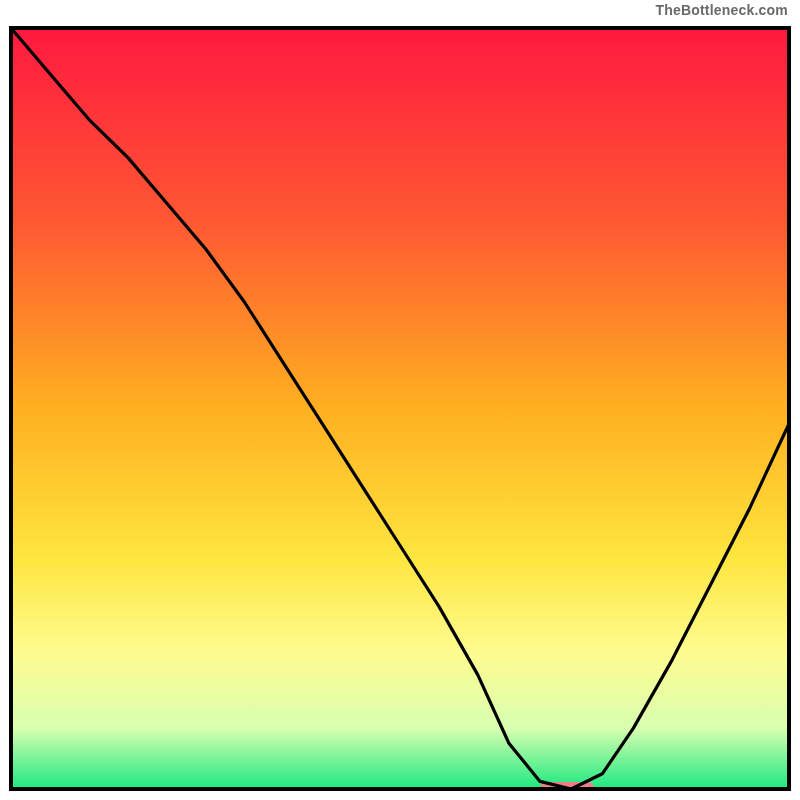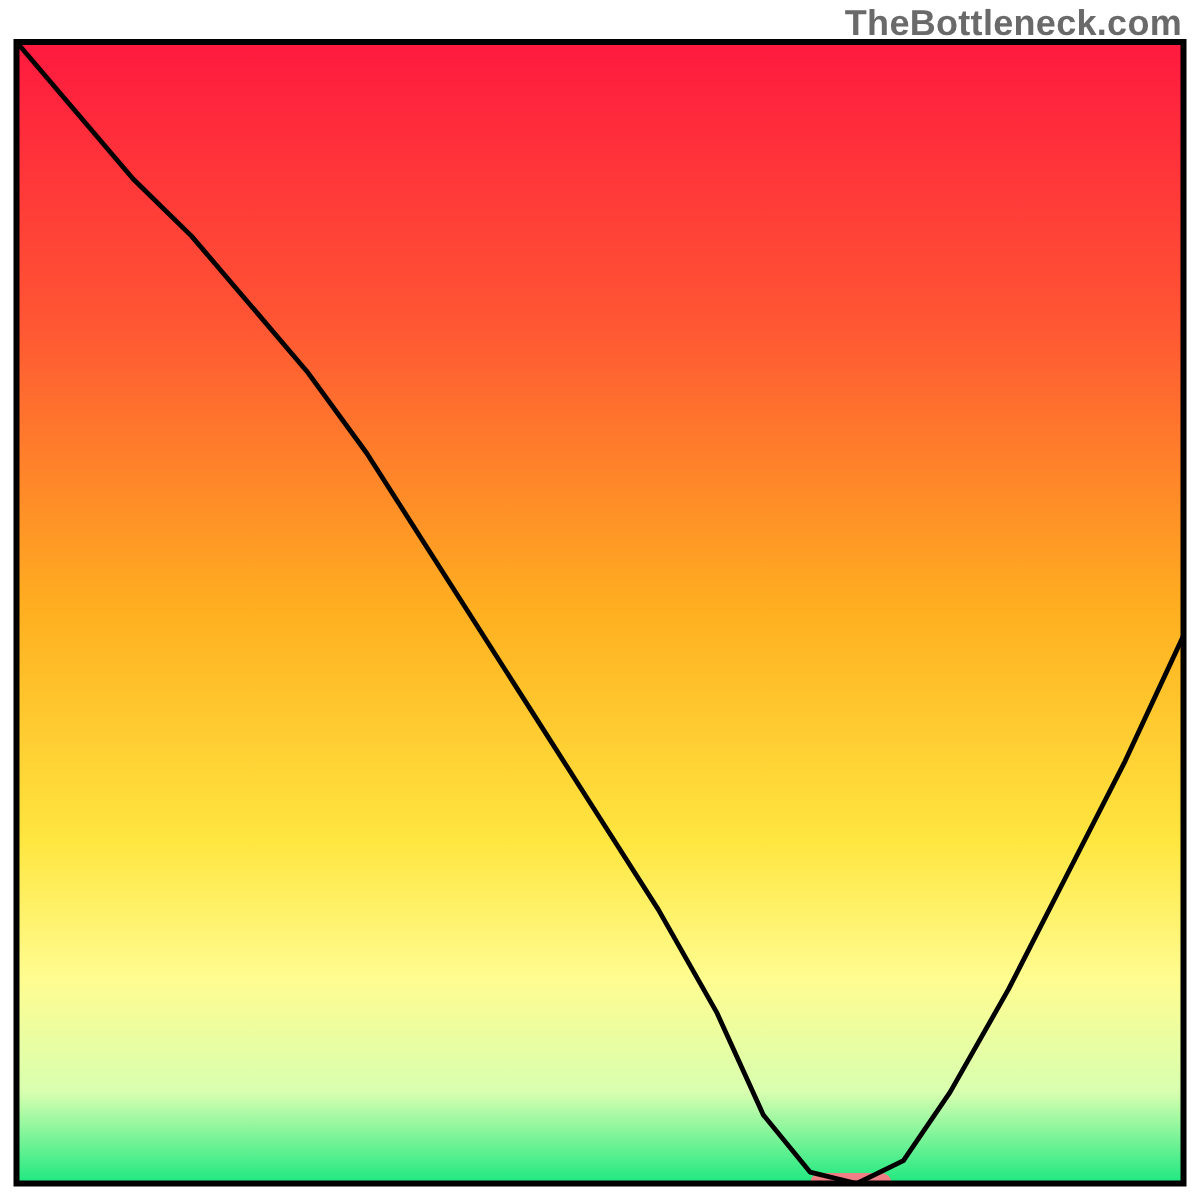--- a/index.html
+++ b/index.html
@@ -12,21 +12,21 @@
   }
   .stage {
     position: relative;
     width: 800px;
     height: 800px;
   }
   .watermark {
     position: absolute;
     top: 2px;
     right: 12px;
-    font-size: 24px;
+    font-size: 14px;
     font-weight: 600;
     color: #6a6a6a;
     letter-spacing: 0.2px;
     user-select: none;
   }
   svg.chart {
     position: absolute;
     left: 0;
     top: 0;
     width: 800px;

